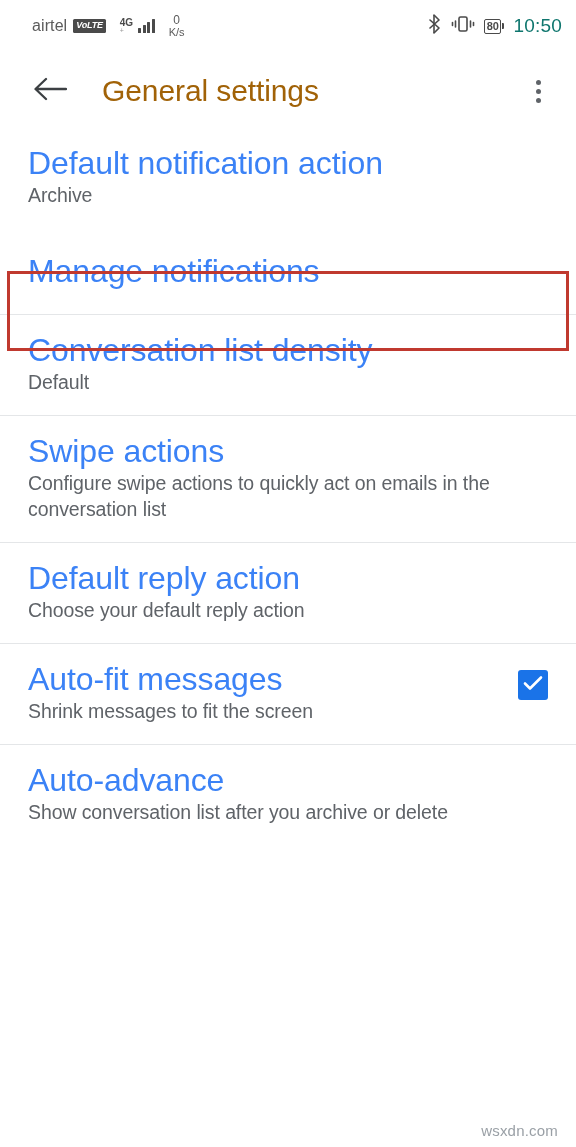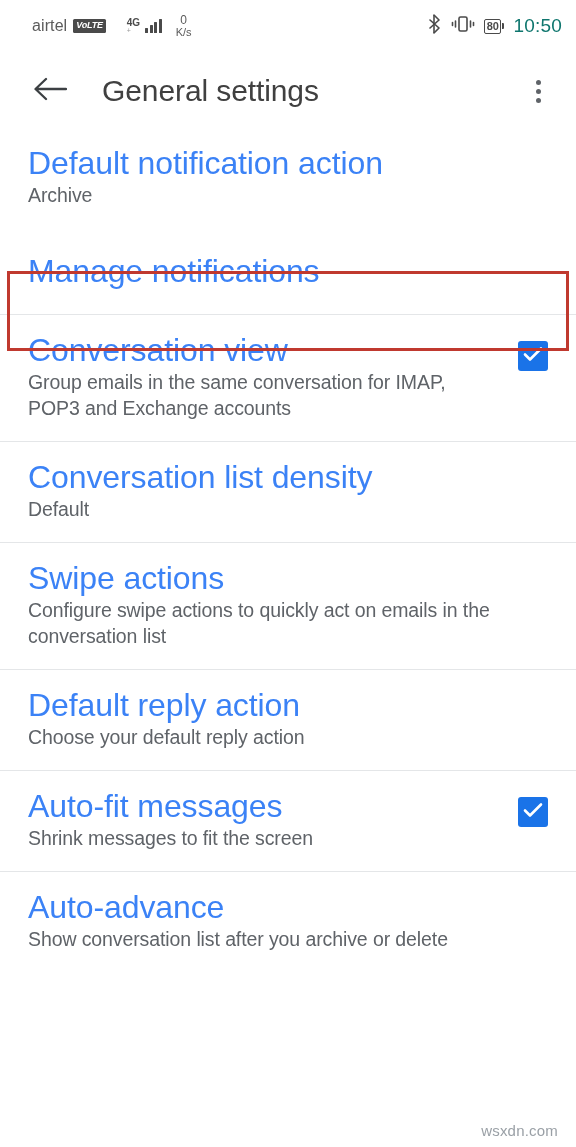--- a/index.html
+++ b/index.html
@@ -47,21 +47,21 @@
     line-height: 1;
     padding: 2.5px 3px;
     border-radius: 1.5px;
     letter-spacing: -.2px;
     font-style: italic;
   }
   .net-type {
     display: flex;
     flex-direction: column;
     line-height: 1;
-    margin-left: 15px;
+    margin-left: 8px;
   }
   .net-type .g {
     font-size: 10px;
     font-weight: bold;
     color: #4a4a4a;
   }
   .net-type .plus {
     font-size: 7px;
     color: #9a9a9a;
     margin-top: -1px;
@@ -135,21 +135,21 @@
     width: 44px;
     height: 44px;
     display: flex;
     align-items: center;
     justify-content: center;
     flex: none;
     cursor: pointer;
   }
   .app-title {
     font-size: 30px;
-    color: #404040;
+    color: #a16207;
     margin-left: 30px;
     flex: 1;
     white-space: nowrap;
     letter-spacing: -.1px;
   }
   .overflow-btn {
     width: 40px;
     height: 44px;
     display: flex;
     flex-direction: column;
@@ -300,71 +300,58 @@
       <div class="row-sub">Archive</div>
     </div>
   </div>
 
   <div class="row highlight-row">
     <div class="texts">
       <div class="row-title">Manage notifications</div>
     </div>
   </div>
 
-  <div class="row divided">
-    <div class="texts">
-      <div class="row-title">Conversation view</div>
-      <div class="row-sub">Group emails in the same conversation for IMAP, POP3 and Exchange accounts</div>
+
+  <div class="row divided">
+    <div class="texts">
+      <div class="row-title">Conversation list density</div>
+      <div class="row-sub">Default</div>
+    </div>
+  </div>
+
+  <div class="row divided">
+    <div class="texts">
+      <div class="row-title">Swipe actions</div>
+      <div class="row-sub">Configure swipe actions to quickly act on emails in the conversation list</div>
+    </div>
+  </div>
+
+  <div class="row divided">
+    <div class="texts">
+      <div class="row-title">Default reply action</div>
+      <div class="row-sub">Choose your default reply action</div>
+    </div>
+  </div>
+
+  <div class="row divided">
+    <div class="texts">
+      <div class="row-title">Auto-fit messages</div>
+      <div class="row-sub">Shrink messages to fit the screen</div>
     </div>
     <div class="checkbox">
       <span>
         <svg width="20" height="16" viewBox="0 0 20 16" aria-hidden="true">
           <path d="M2 8.5 L7 13.5 L18 2.5" fill="none" stroke="#ffffff" stroke-width="2.6" stroke-linecap="round" stroke-linejoin="round"></path>
         </svg>
       </span>
     </div>
   </div>
 
   <div class="row divided">
     <div class="texts">
-      <div class="row-title">Conversation list density</div>
-      <div class="row-sub">Default</div>
-    </div>
-  </div>
-
-  <div class="row divided">
-    <div class="texts">
-      <div class="row-title">Swipe actions</div>
-      <div class="row-sub">Configure swipe actions to quickly act on emails in the conversation list</div>
-    </div>
-  </div>
-
-  <div class="row divided">
-    <div class="texts">
-      <div class="row-title">Default reply action</div>
-      <div class="row-sub">Choose your default reply action</div>
-    </div>
-  </div>
-
-  <div class="row divided">
-    <div class="texts">
-      <div class="row-title">Auto-fit messages</div>
-      <div class="row-sub">Shrink messages to fit the screen</div>
-    </div>
-    <div class="checkbox">
-      <span>
-        <svg width="20" height="16" viewBox="0 0 20 16" aria-hidden="true">
-          <path d="M2 8.5 L7 13.5 L18 2.5" fill="none" stroke="#ffffff" stroke-width="2.6" stroke-linecap="round" stroke-linejoin="round"></path>
-        </svg>
-      </span>
-    </div>
-  </div>
-
-  <div class="row divided">
-    <div class="texts">
       <div class="row-title">Auto-advance</div>
       <div class="row-sub">Show conversation list after you archive or delete</div>
     </div>
   </div>
 
 </div>
 
 <div class="annotation-box" style="left:7px; top:271px; width:562px; height:80px;"></div>
 
 <div class="watermark">wsxdn.com</div>

